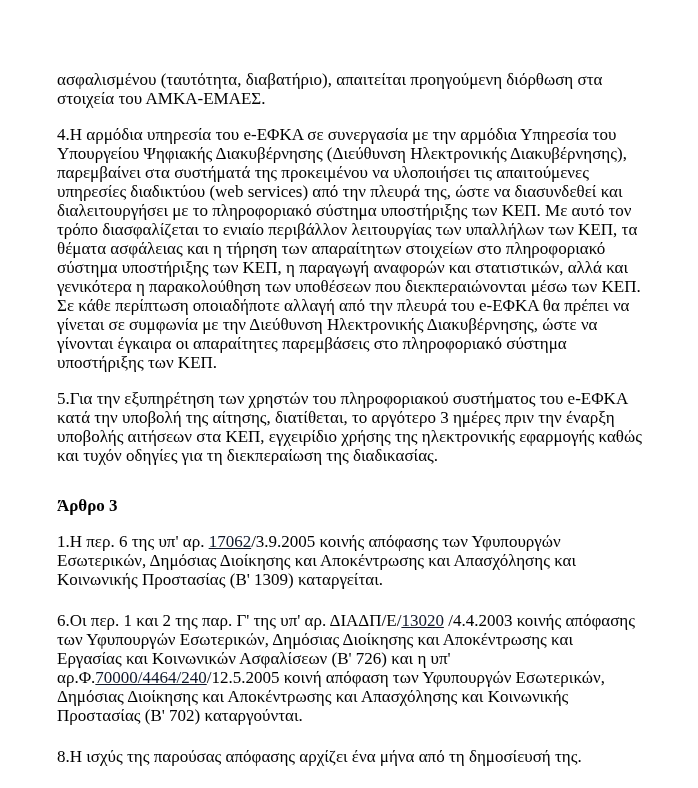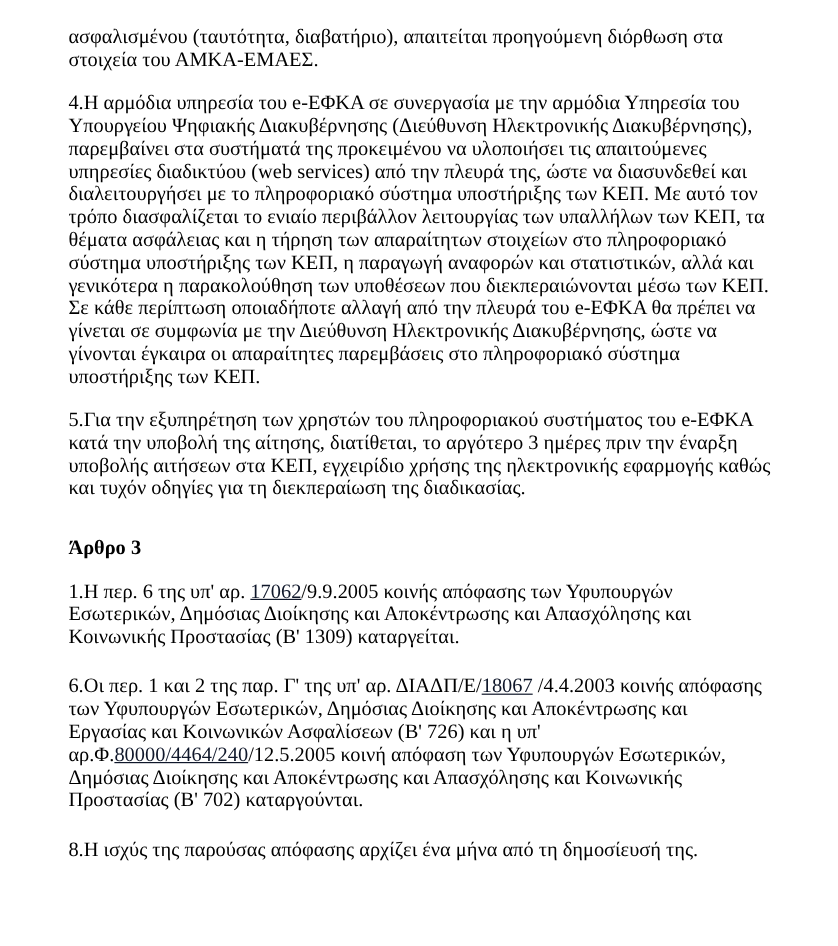--- a/index.html
+++ b/index.html
@@ -9,21 +9,21 @@
   }
   body {
     width: 698px;
     height: 788px;
     overflow: hidden;
   }
   .page {
     box-sizing: border-box;
     width: 698px;
     height: 788px;
-    padding: 21px 0 0 57px;
+    padding: 70px 0 0 57px;
     background: #ffffff;
   }
   .para {
     margin: 0 0 17px 0;
     width: 640px;
     font-family: "Liberation Serif", "DejaVu Serif", serif;
     font-size: 17px;
     line-height: 19px;
     color: #000000;
     white-space: pre-line;
@@ -64,26 +64,26 @@
 γίνονται έγκαιρα οι απαραίτητες παρεμβάσεις στο πληροφοριακό σύστημα
 υποστήριξης των ΚΕΠ.</p>
 
   <p class="para">5.Για την εξυπηρέτηση των χρηστών του πληροφοριακού συστήματος του e-ΕΦΚΑ
 κατά την υποβολή της αίτησης, διατίθεται, το αργότερο 3 ημέρες πριν την έναρξη
 υποβολής αιτήσεων στα ΚΕΠ, εγχειρίδιο χρήσης της ηλεκτρονικής εφαρμογής καθώς
 και τυχόν οδηγίες για τη διεκπεραίωση της διαδικασίας.</p>
 
   <p class="para heading">Άρθρο 3</p>
 
-  <p class="para item-gap"><span>1.Η περ. 6 της υπ' αρ. </span><a href="#" class="doclink">17062</a><span>/9.9.2005 κοινής απόφασης των Υφυπουργών
+  <p class="para item-gap"><span>1.Η περ. 6 της υπ' αρ. </span><a href="#" class="doclink">17062</a><span>/3.9.2005 κοινής απόφασης των Υφυπουργών
 Εσωτερικών, Δημόσιας Διοίκησης και Αποκέντρωσης και Απασχόλησης και
 Κοινωνικής Προστασίας (Β' 1309) καταργείται.</span></p>
 
-  <p class="para item-gap"><span>6.Οι περ. 1 και 2 της παρ. Γ' της υπ' αρ. ΔΙΑΔΠ/Ε/</span><a href="#" class="doclink">18067</a><span> /4.4.2003 κοινής απόφασης
+  <p class="para item-gap"><span>6.Οι περ. 1 και 2 της παρ. Γ' της υπ' αρ. ΔΙΑΔΠ/Ε/</span><a href="#" class="doclink">13020</a><span> /4.4.2003 κοινής απόφασης
 των Υφυπουργών Εσωτερικών, Δημόσιας Διοίκησης και Αποκέντρωσης και
 Εργασίας και Κοινωνικών Ασφαλίσεων (Β' 726) και η υπ'
-αρ.Φ.</span><a href="#" class="doclink">80000/4464/240</a><span>/12.5.2005 κοινή απόφαση των Υφυπουργών Εσωτερικών,
+αρ.Φ.</span><a href="#" class="doclink">70000/4464/240</a><span>/12.5.2005 κοινή απόφαση των Υφυπουργών Εσωτερικών,
 Δημόσιας Διοίκησης και Αποκέντρωσης και Απασχόλησης και Κοινωνικής
 Προστασίας (Β' 702) καταργούνται.</span></p>
 
   <p class="para">8.Η ισχύς της παρούσας απόφασης αρχίζει ένα μήνα από τη δημοσίευσή της.</p>
 
 </div>
 
 </body></html>

